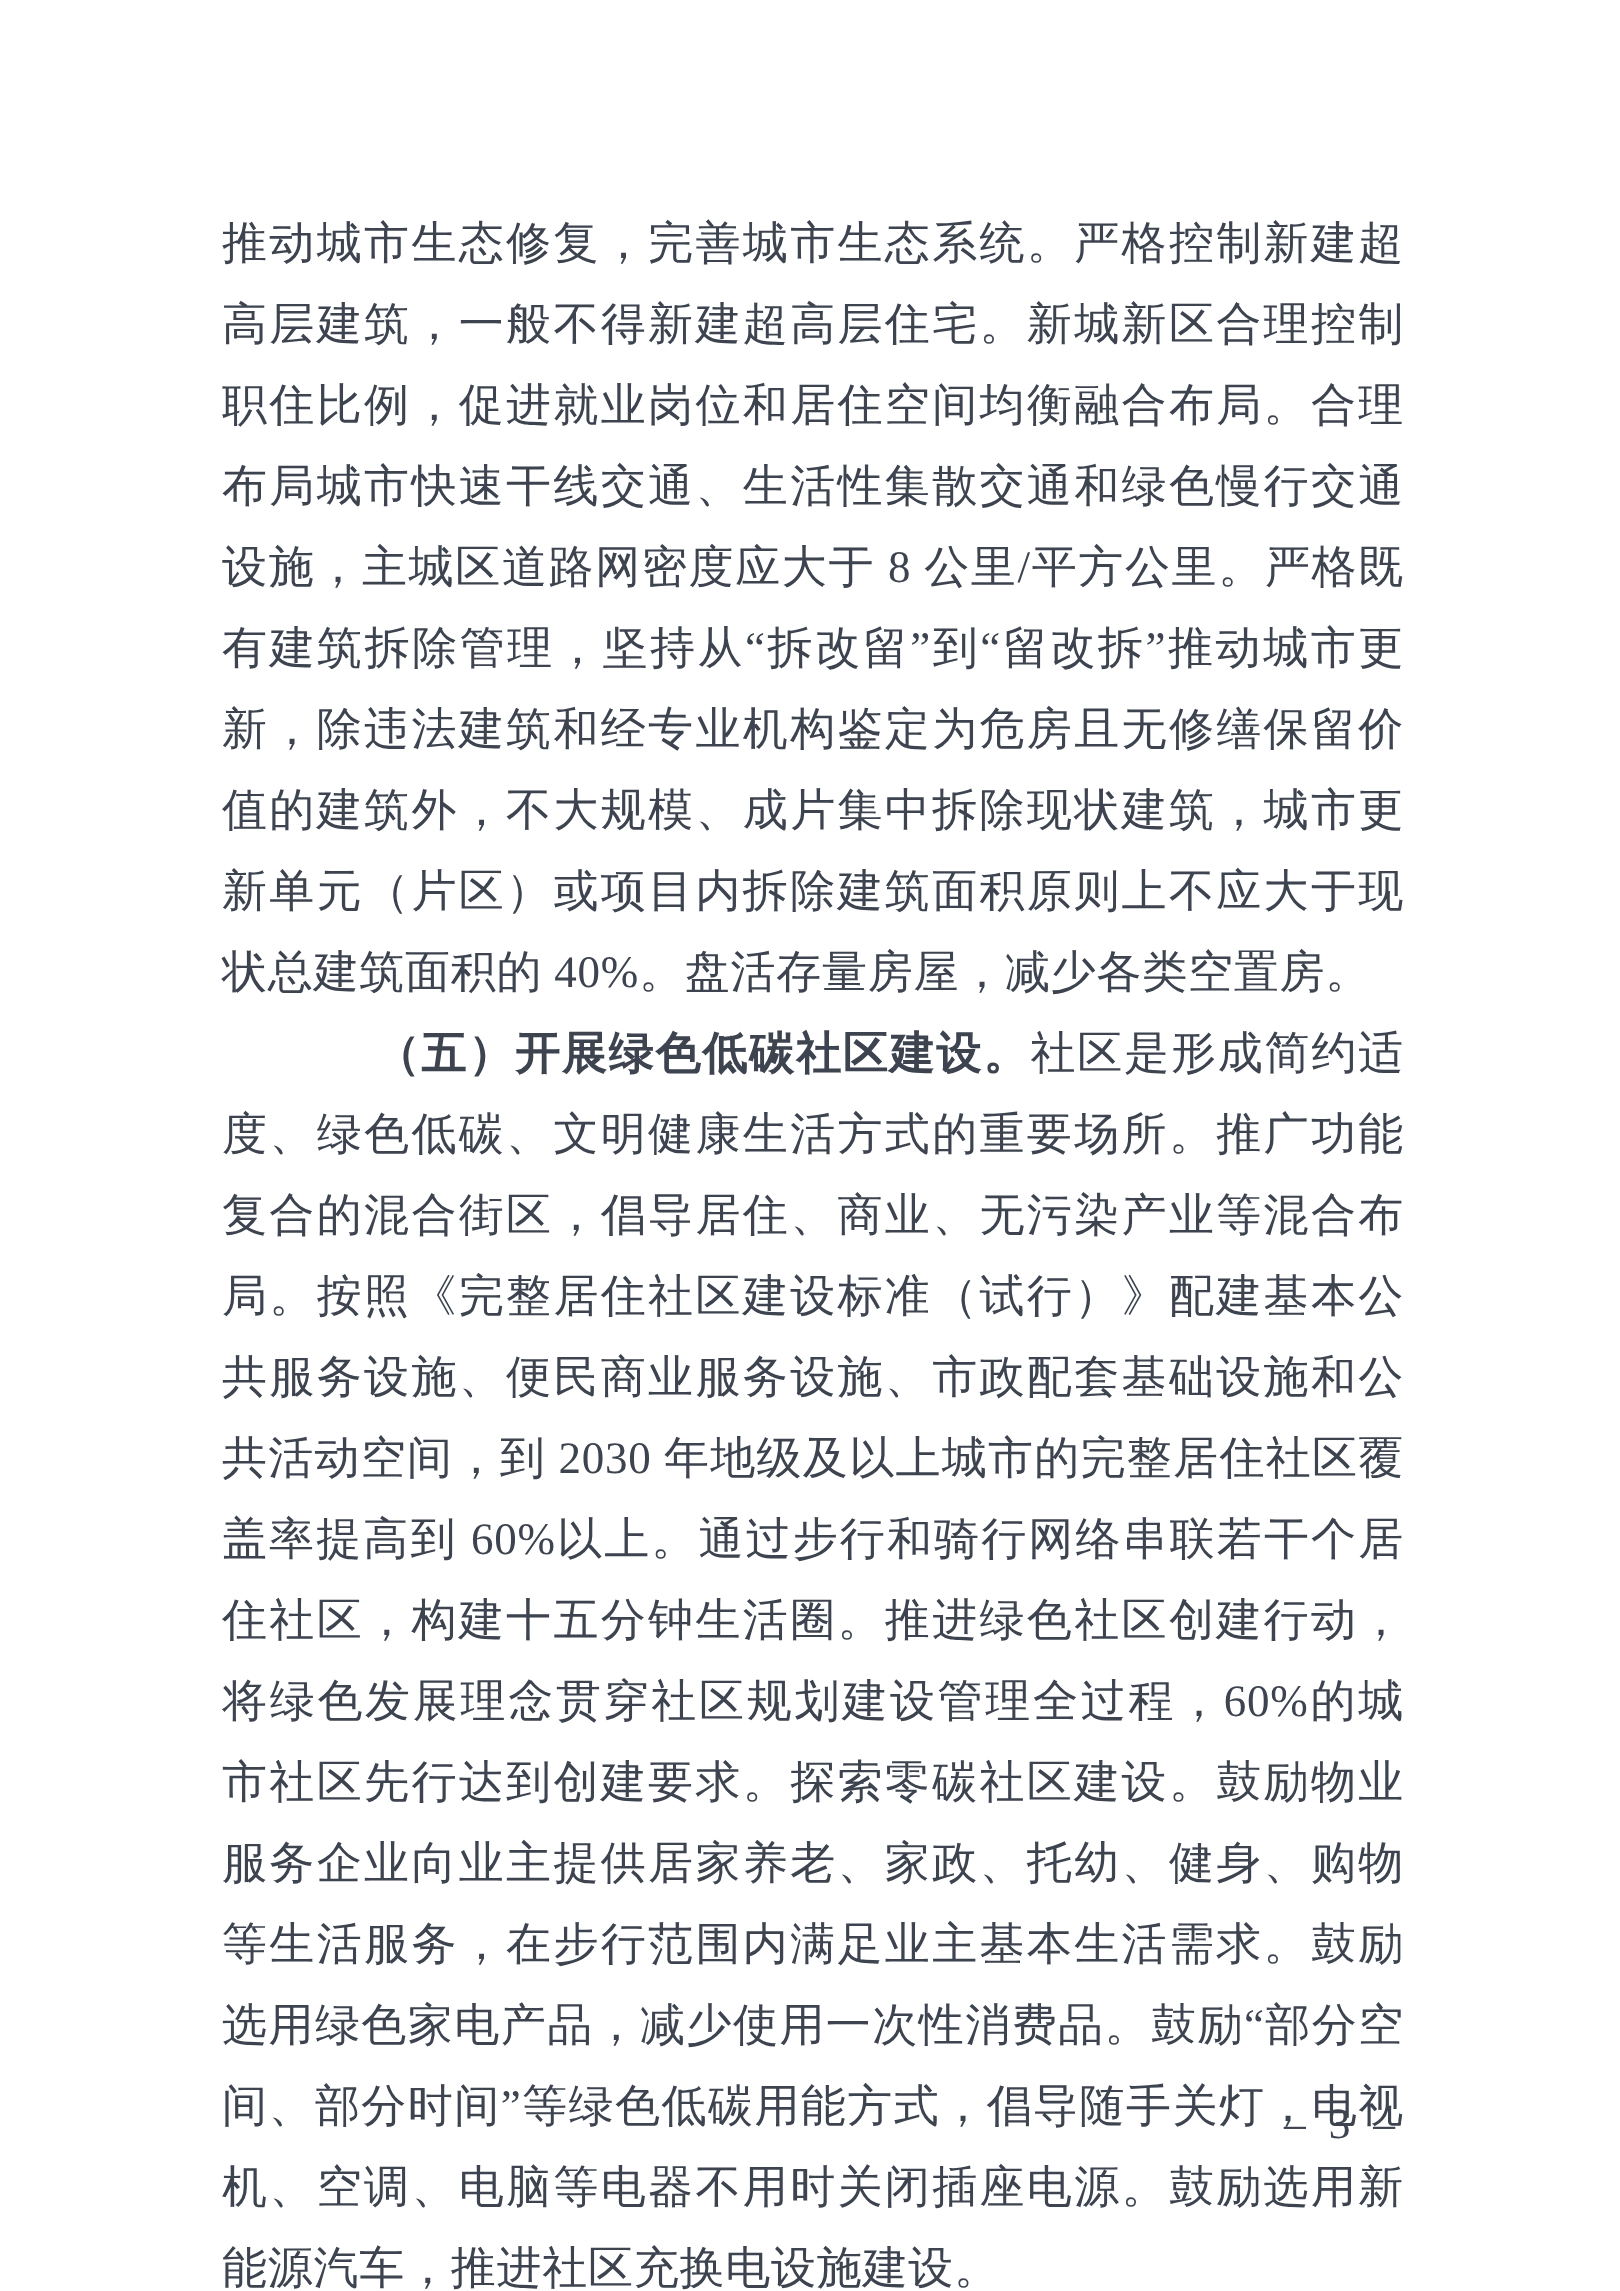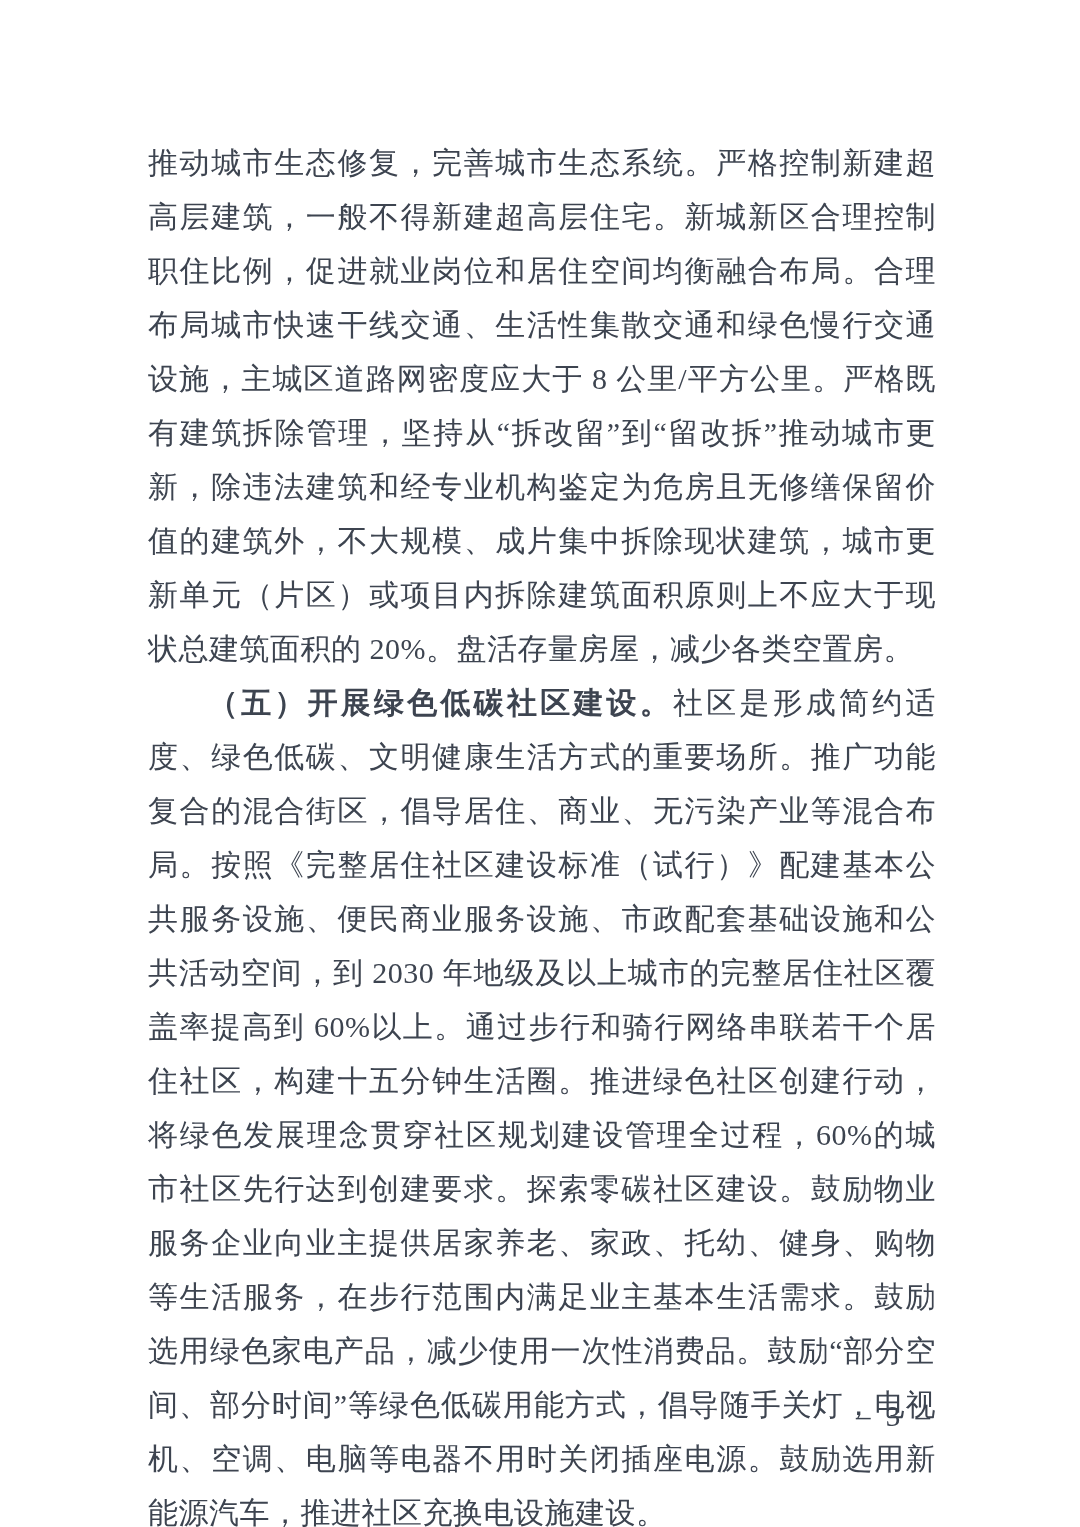--- a/index.html
+++ b/index.html
@@ -38,39 +38,40 @@
     padding: 0;
   }
   .para-continuation {
     text-indent: 0;
   }
   .para-indented {
     text-indent: 2em;
   }
   .bold-heading {
     font-weight: bold;
+    margin-left: 42px;
   }
   .page-footer {
     position: absolute;
     right: 146px;
     top: 1396px;
     color: #3d4450;
     font-size: 29px;
     line-height: 40px;
     letter-spacing: 4px;
   }
 </style>
 </head>
 <body>
 
 <div class="page">
 
   <div class="text-block">
 
-    <p class="para para-continuation">推动城市生态修复，完善城市生态系统。严格控制新建超高层建筑，一般不得新建超高层住宅。新城新区合理控制职住比例，促进就业岗位和居住空间均衡融合布局。合理布局城市快速干线交通、生活性集散交通和绿色慢行交通设施，主城区道路网密度应大于 8 公里/平方公里。严格既有建筑拆除管理，坚持从“拆改留”到“留改拆”推动城市更新，除违法建筑和经专业机构鉴定为危房且无修缮保留价值的建筑外，不大规模、成片集中拆除现状建筑，城市更新单元（片区）或项目内拆除建筑面积原则上不应大于现状总建筑面积的 20%。盘活存量房屋，减少各类空置房。</p>
+    <p class="para para-continuation">推动城市生态修复，完善城市生态系统。严格控制新建超高层建筑，一般不得新建超高层住宅。新城新区合理控制职住比例，促进就业岗位和居住空间均衡融合布局。合理布局城市快速干线交通、生活性集散交通和绿色慢行交通设施，主城区道路网密度应大于 8 公里/平方公里。严格既有建筑拆除管理，坚持从“拆改留”到“留改拆”推动城市更新，除违法建筑和经专业机构鉴定为危房且无修缮保留价值的建筑外，不大规模、成片集中拆除现状建筑，城市更新单元（片区）或项目内拆除建筑面积原则上不应大于现状总建筑面积的 40%。盘活存量房屋，减少各类空置房。</p>
 
     <p class="para para-indented"><span class="bold-heading">（五）开展绿色低碳社区建设。</span><span>社区是形成简约适度、绿色低碳、文明健康生活方式的重要场所。推广功能复合的混合街区，倡导居住、商业、无污染产业等混合布局。按照《完整居住社区建设标准（试行）》配建基本公共服务设施、便民商业服务设施、市政配套基础设施和公共活动空间，到 2030 年地级及以上城市的完整居住社区覆盖率提高到 60%以上。通过步行和骑行网络串联若干个居住社区，构建十五分钟生活圈。推进绿色社区创建行动，将绿色发展理念贯穿社区规划建设管理全过程，60%的城市社区先行达到创建要求。探索零碳社区建设。鼓励物业服务企业向业主提供居家养老、家政、托幼、健身、购物等生活服务，在步行范围内满足业主基本生活需求。鼓励选用绿色家电产品，减少使用一次性消费品。鼓励“部分空间、部分时间”等绿色低碳用能方式，倡导随手关灯，电视机、空调、电脑等电器不用时关闭插座电源。鼓励选用新能源汽车，推进社区充换电设施建设。</span></p>
 
   </div>
 
   <div class="page-footer">– 3 –</div>
 
 </div>
 
 </body></html>

